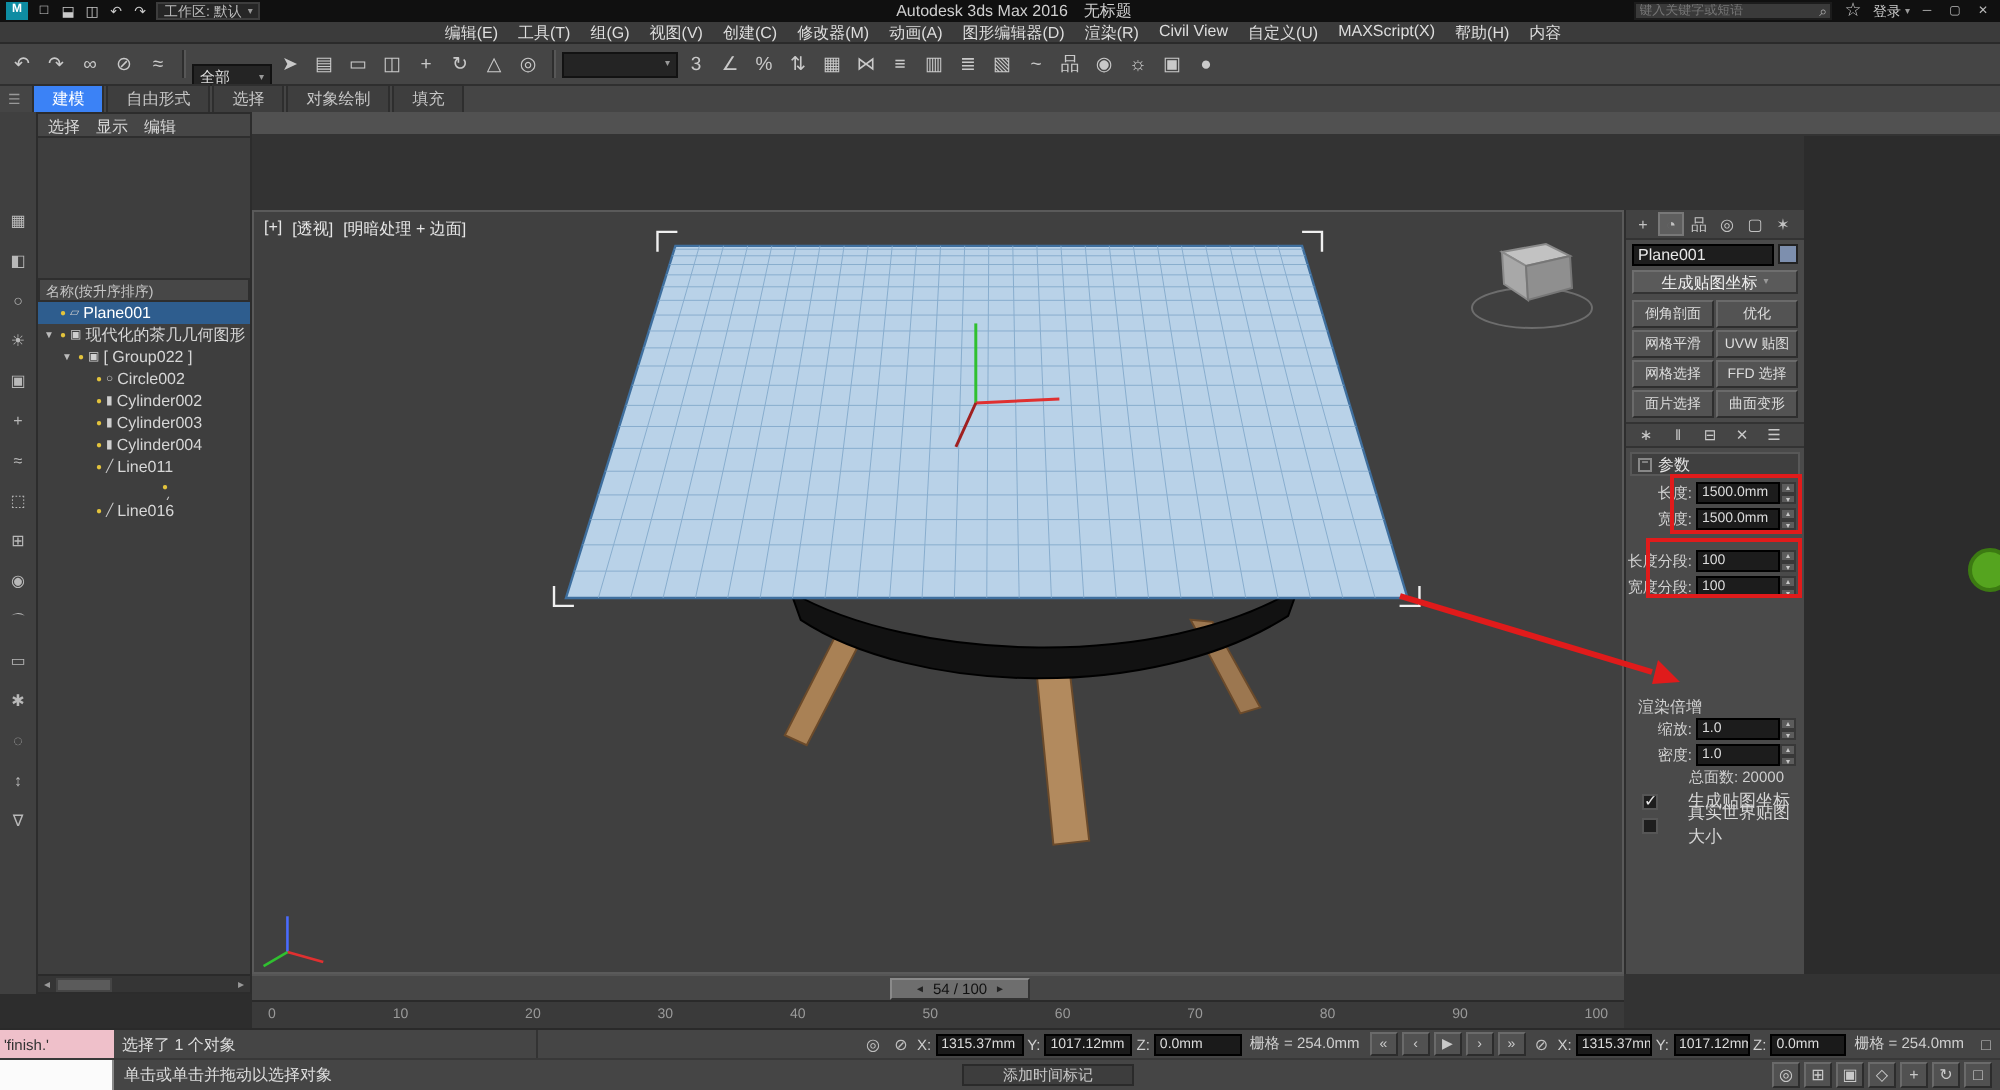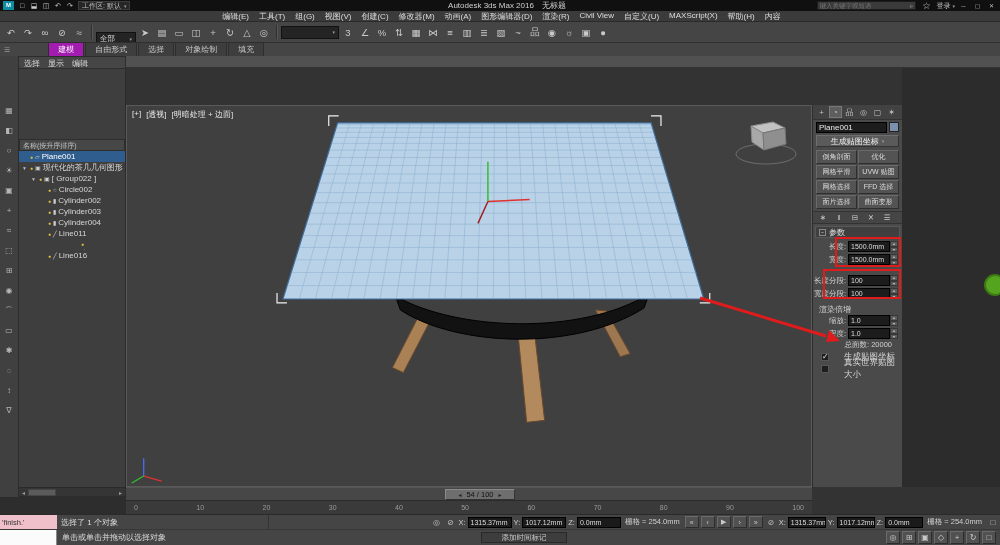--- a/index.html
+++ b/index.html
@@ -32,21 +32,21 @@
   .toolbar .tbtn{width:16px;height:16px;}
   .sep{width:1px;height:14px;background:#2e2e2e;box-shadow:1px 0 0 #575757;margin:0 3px;}
   .dd{display:flex;align-items:center;height:13px;background:#242424;border:1px solid #121212;color:#ddd;font-size:7.5px;padding:0 3px;gap:2px;}
   .dd .car{margin-left:auto;}
   .dd.filter{width:40px;margin-top:13px;}
   .dd.named{width:58px;}
   
   .ribbon-tabs{position:absolute;left:0;top:43px;width:1000px;height:13px;background:#454545;display:flex;align-items:flex-end;padding-left:4px;gap:1px;}
   .grip{font-size:7px;color:#999;align-self:center;margin-right:5px;}
   .rtab{padding:1px 9px 1px;font-size:8px;color:#c6c6c6;background:#3e3e3e;border:1px solid #2e2e2e;border-bottom:0;}
-  .rtab.active{background:#a21caf;color:#fff;margin-left:32px;}
+  .rtab.active{background:#3b82f6;color:#fff;}
   .ribbon-strip{position:absolute;left:0;top:56px;width:1000px;height:12px;background:#515151;border-bottom:1px solid #333;}
   
   .left-strip{position:absolute;left:0;top:56px;width:18px;height:441px;background:#404040;display:flex;flex-direction:column;align-items:center;padding-top:48px;gap:8px;}
   .left-strip .tbtn{width:14px;height:12px;font-size:8px;color:#b8b8b8;}
   
   .explorer{position:absolute;left:18px;top:56px;width:108px;height:441px;background:#3e3e3e;border:1px solid #2c2c2c;display:flex;flex-direction:column;}
   .exp-menu{height:12px;display:flex;gap:8px;padding:1px 5px;background:#464646;border-bottom:1px solid #2e2e2e;flex:none;}
   .exp-mi{font-size:8px;color:#d8d8d8;}
   .exp-gap{height:70px;flex:none;}
   .exp-head{height:12px;background:#474747;border:1px solid #2e2e2e;font-size:7px;color:#c4c4c4;padding:1px 3px;flex:none;white-space:nowrap;overflow:hidden;}
@@ -85,21 +85,21 @@
   .rollout-hdr{height:12px;margin:2px 2px 0;background:#3f3f3f;border:1px solid #585858;display:flex;align-items:center;gap:3px;padding:0 3px;font-size:8px;color:#e2e2e2;flex:none;}
   .minus{width:7px;height:7px;border:1px solid #888;font-size:6px;line-height:5px;text-align:center;color:#ccc;}
   .params{padding:2px 2px;position:relative;flex:none;}
   .prow{height:13px;display:flex;align-items:center;justify-content:flex-end;gap:2px;padding-right:2px;margin-left:16px;}
   .plabel{font-size:7.5px;color:#d2d2d2;white-space:nowrap;}
   .spin{display:flex;width:50px;height:11px;flex:none;}
   .fld{flex:1;background:#1c1c1c;border:1px solid #000;color:#dcdcdc;font-size:7px;padding:0 2px;line-height:9px;overflow:hidden;white-space:nowrap;}
   .ud{width:8px;display:flex;flex-direction:column;}
   .ud i{flex:1;background:#5c5c5c;border:1px solid #383838;font-size:4px;line-height:3px;text-align:center;color:#c8c8c8;}
   .pgap{height:8px;}
-  .grp-label{height:14px;font-size:8px;color:#cfcfcf;padding:4px 4px 0;}
+  .grp-label{height:14px;font-size:8px;color:#cfcfcf;padding:4px 4px 0;margin-top:44px;}
   .total{height:11px;font-size:7.5px;color:#cfcfcf;text-align:right;padding-right:8px;}
   .cbrow{height:12px;display:flex;align-items:center;gap:15px;padding-left:6px;}
   .cb{width:8px;height:8px;background:#1e1e1e;border:1px solid #565656;position:relative;flex:none;}
   .cbrow.checked .cb::after{content:"✓";position:absolute;left:0;top:-2px;font-size:8px;color:#e8e8e8;}
   .hl{position:absolute;border:2px solid #e01b1b;pointer-events:none;z-index:5;}
   .hl1{top:-1px;left:22px;width:66px;height:30px;}
   .hl2{top:31px;left:10px;width:78px;height:30px;}
   
   .right-empty{position:absolute;left:902px;top:68px;width:98px;height:446px;background:#2c2c2c;}
   .float-green{position:absolute;left:984px;top:274px;width:22px;height:22px;border-radius:50%;background:#55a41f;border:2px solid #3c7a12;z-index:9;}

